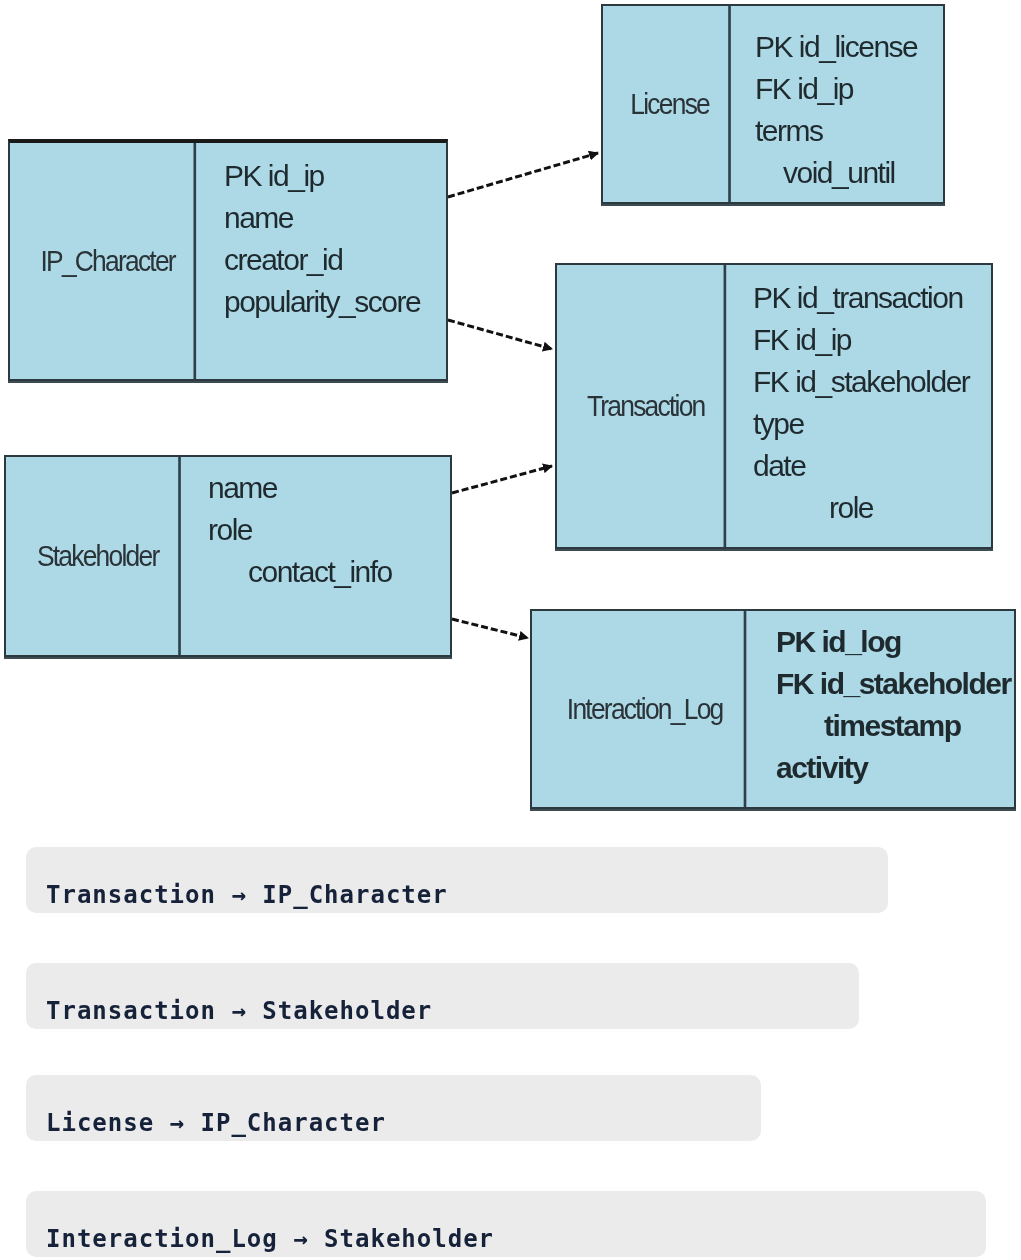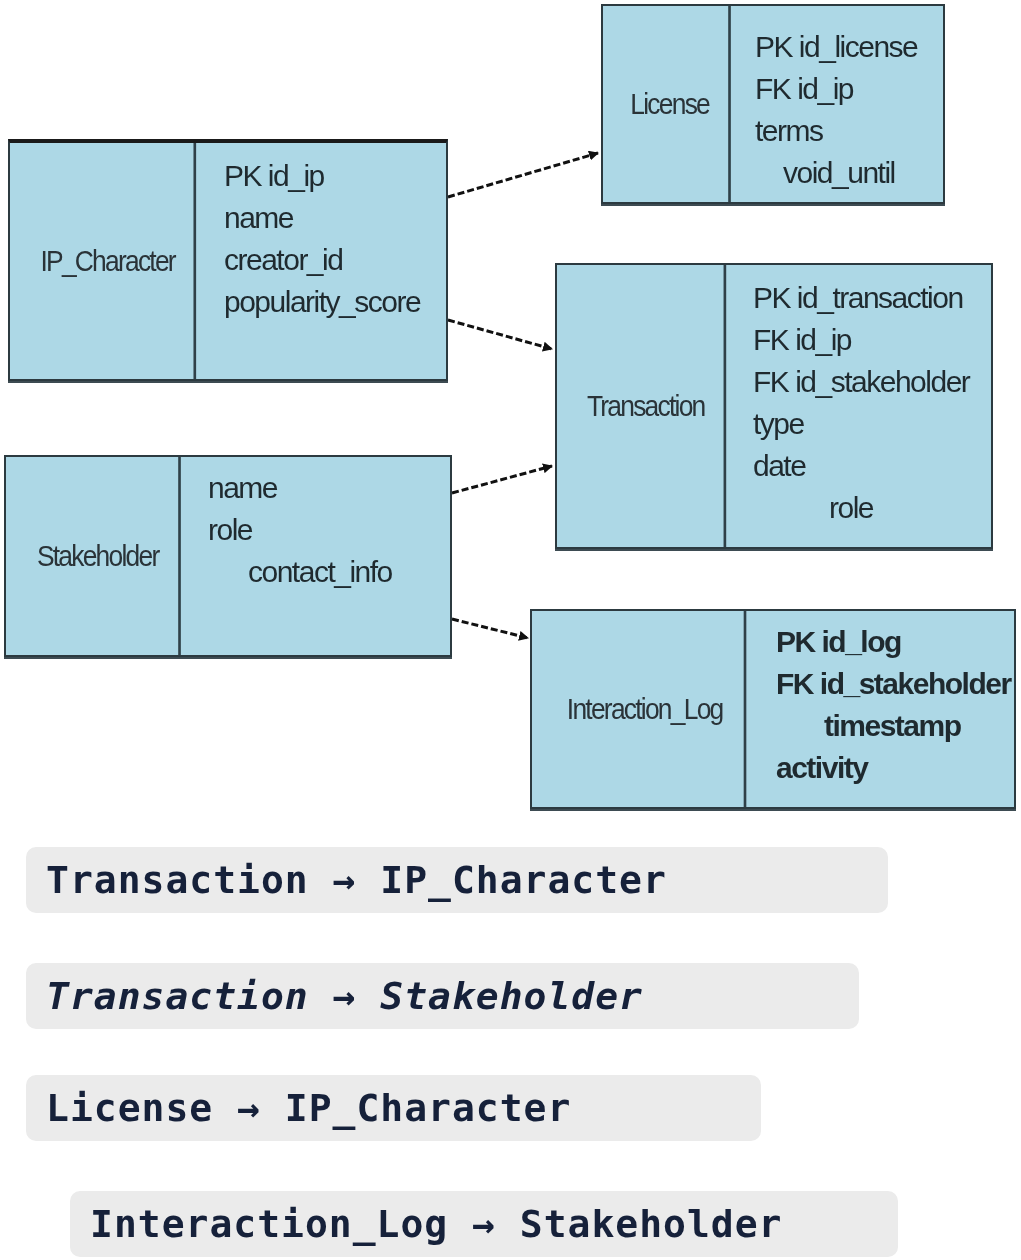--- a/index.html
+++ b/index.html
@@ -34,24 +34,24 @@
   .field.indent { padding-left: 28px; }
   .field.indent2 { padding-left: 76px; }
   svg.arrows { position: absolute; left: 0; top: 0; }
   .rel {
     position: absolute;
     left: 26px;
     height: 66px;
     background: #ebebeb;
     border-radius: 10px;
     font-family: "DejaVu Sans Mono", "Liberation Mono", monospace;
-    font-size: 38px;
+    font-size: 24px;
     color: #16213a;
     line-height: 66px;
-    padding: 0 20px;
+    padding: 15px 20px;
     box-sizing: border-box;
     white-space: nowrap;
     font-weight: bold;
     letter-spacing: 1px;
   }
 </style>
 </head>
 <body>
 
 <svg class="arrows" width="1021" height="820">
@@ -111,15 +111,15 @@
   <div class="ename" style="width:228px;">Interaction_Log</div>
   <div class="fields" style="padding-top:10px;font-weight:bold;">
     <span class="field">PK id_log</span>
     <span class="field">FK id_stakeholder</span>
     <span class="field indent2" style="padding-left:48px;">timestamp</span>
     <span class="field">activity</span>
   </div>
 </div>
 
 <div class="rel" style="top:847px; width:862px;">Transaction → IP_Character</div>
-<div class="rel" style="top:963px; width:833px;font-style:italic;">Transaction → Stakeholder</div>
+<div class="rel" style="top:963px; width:833px;">Transaction → Stakeholder</div>
 <div class="rel" style="top:1075px; width:735px;">License → IP_Character</div>
-<div class="rel" style="top:1191px; width:828px;margin-left:44px;">Interaction_Log → Stakeholder</div>
+<div class="rel" style="top:1191px; width:960px;">Interaction_Log → Stakeholder</div>
 
 </body></html>

